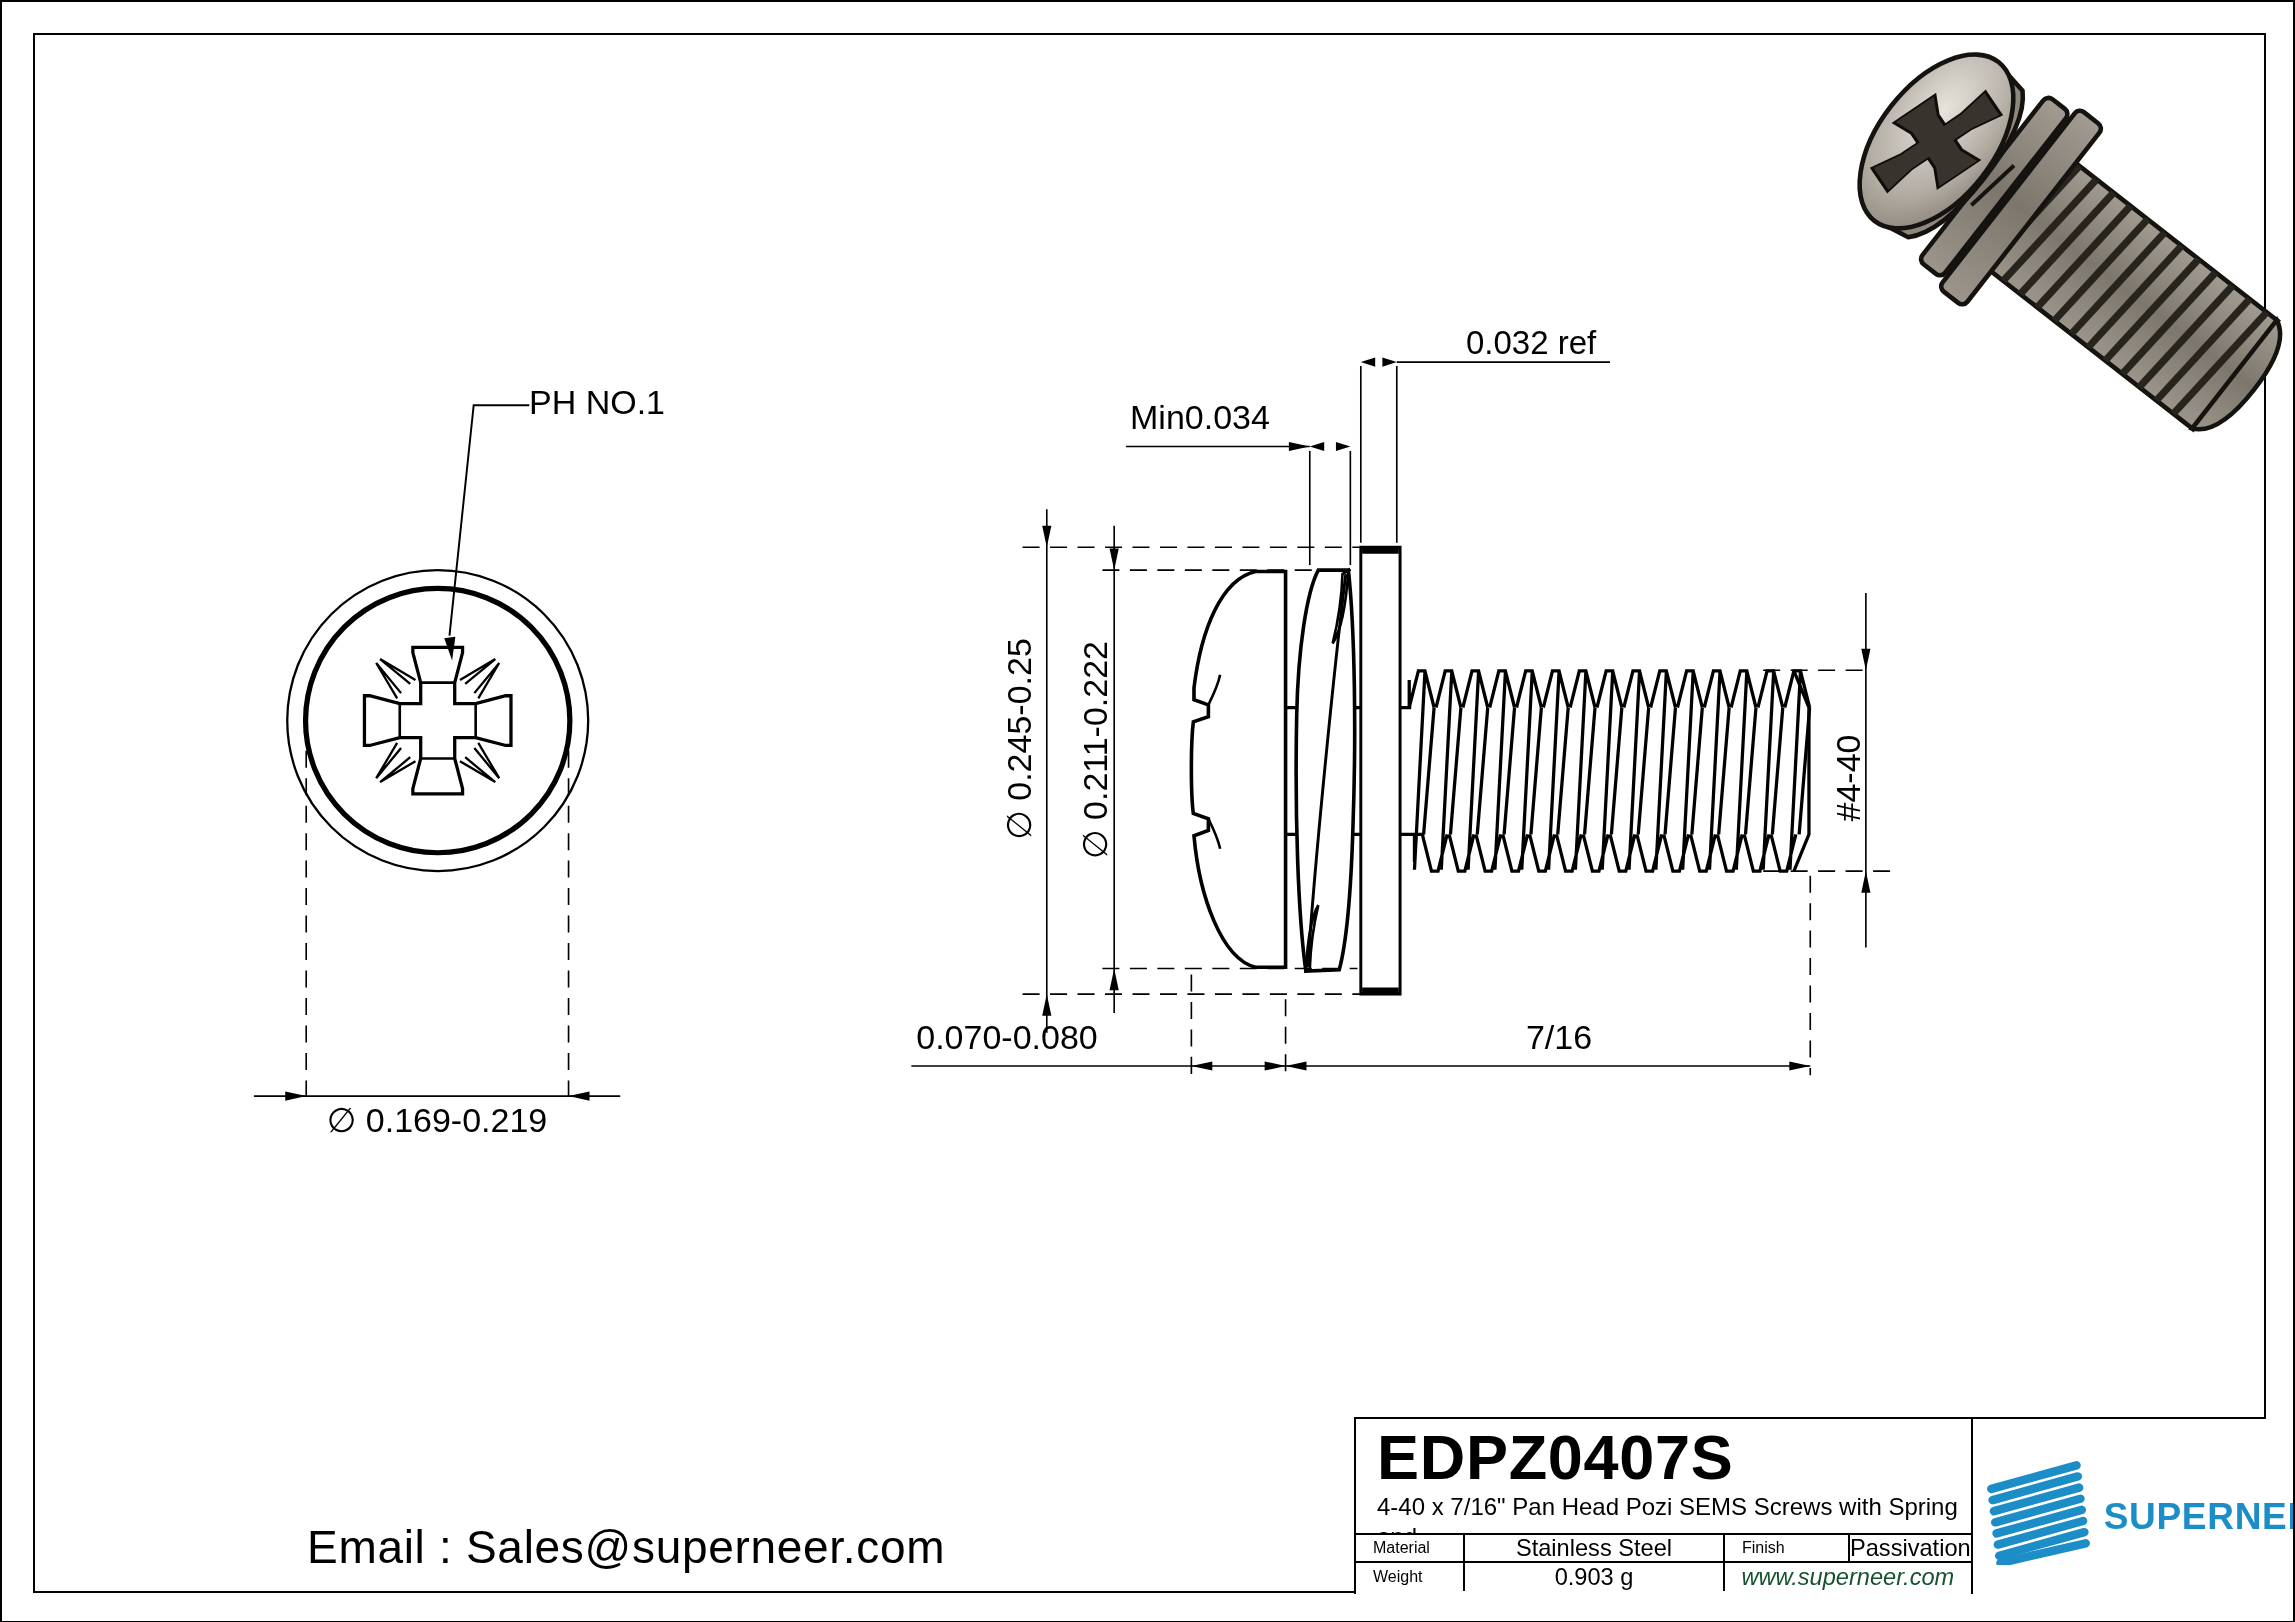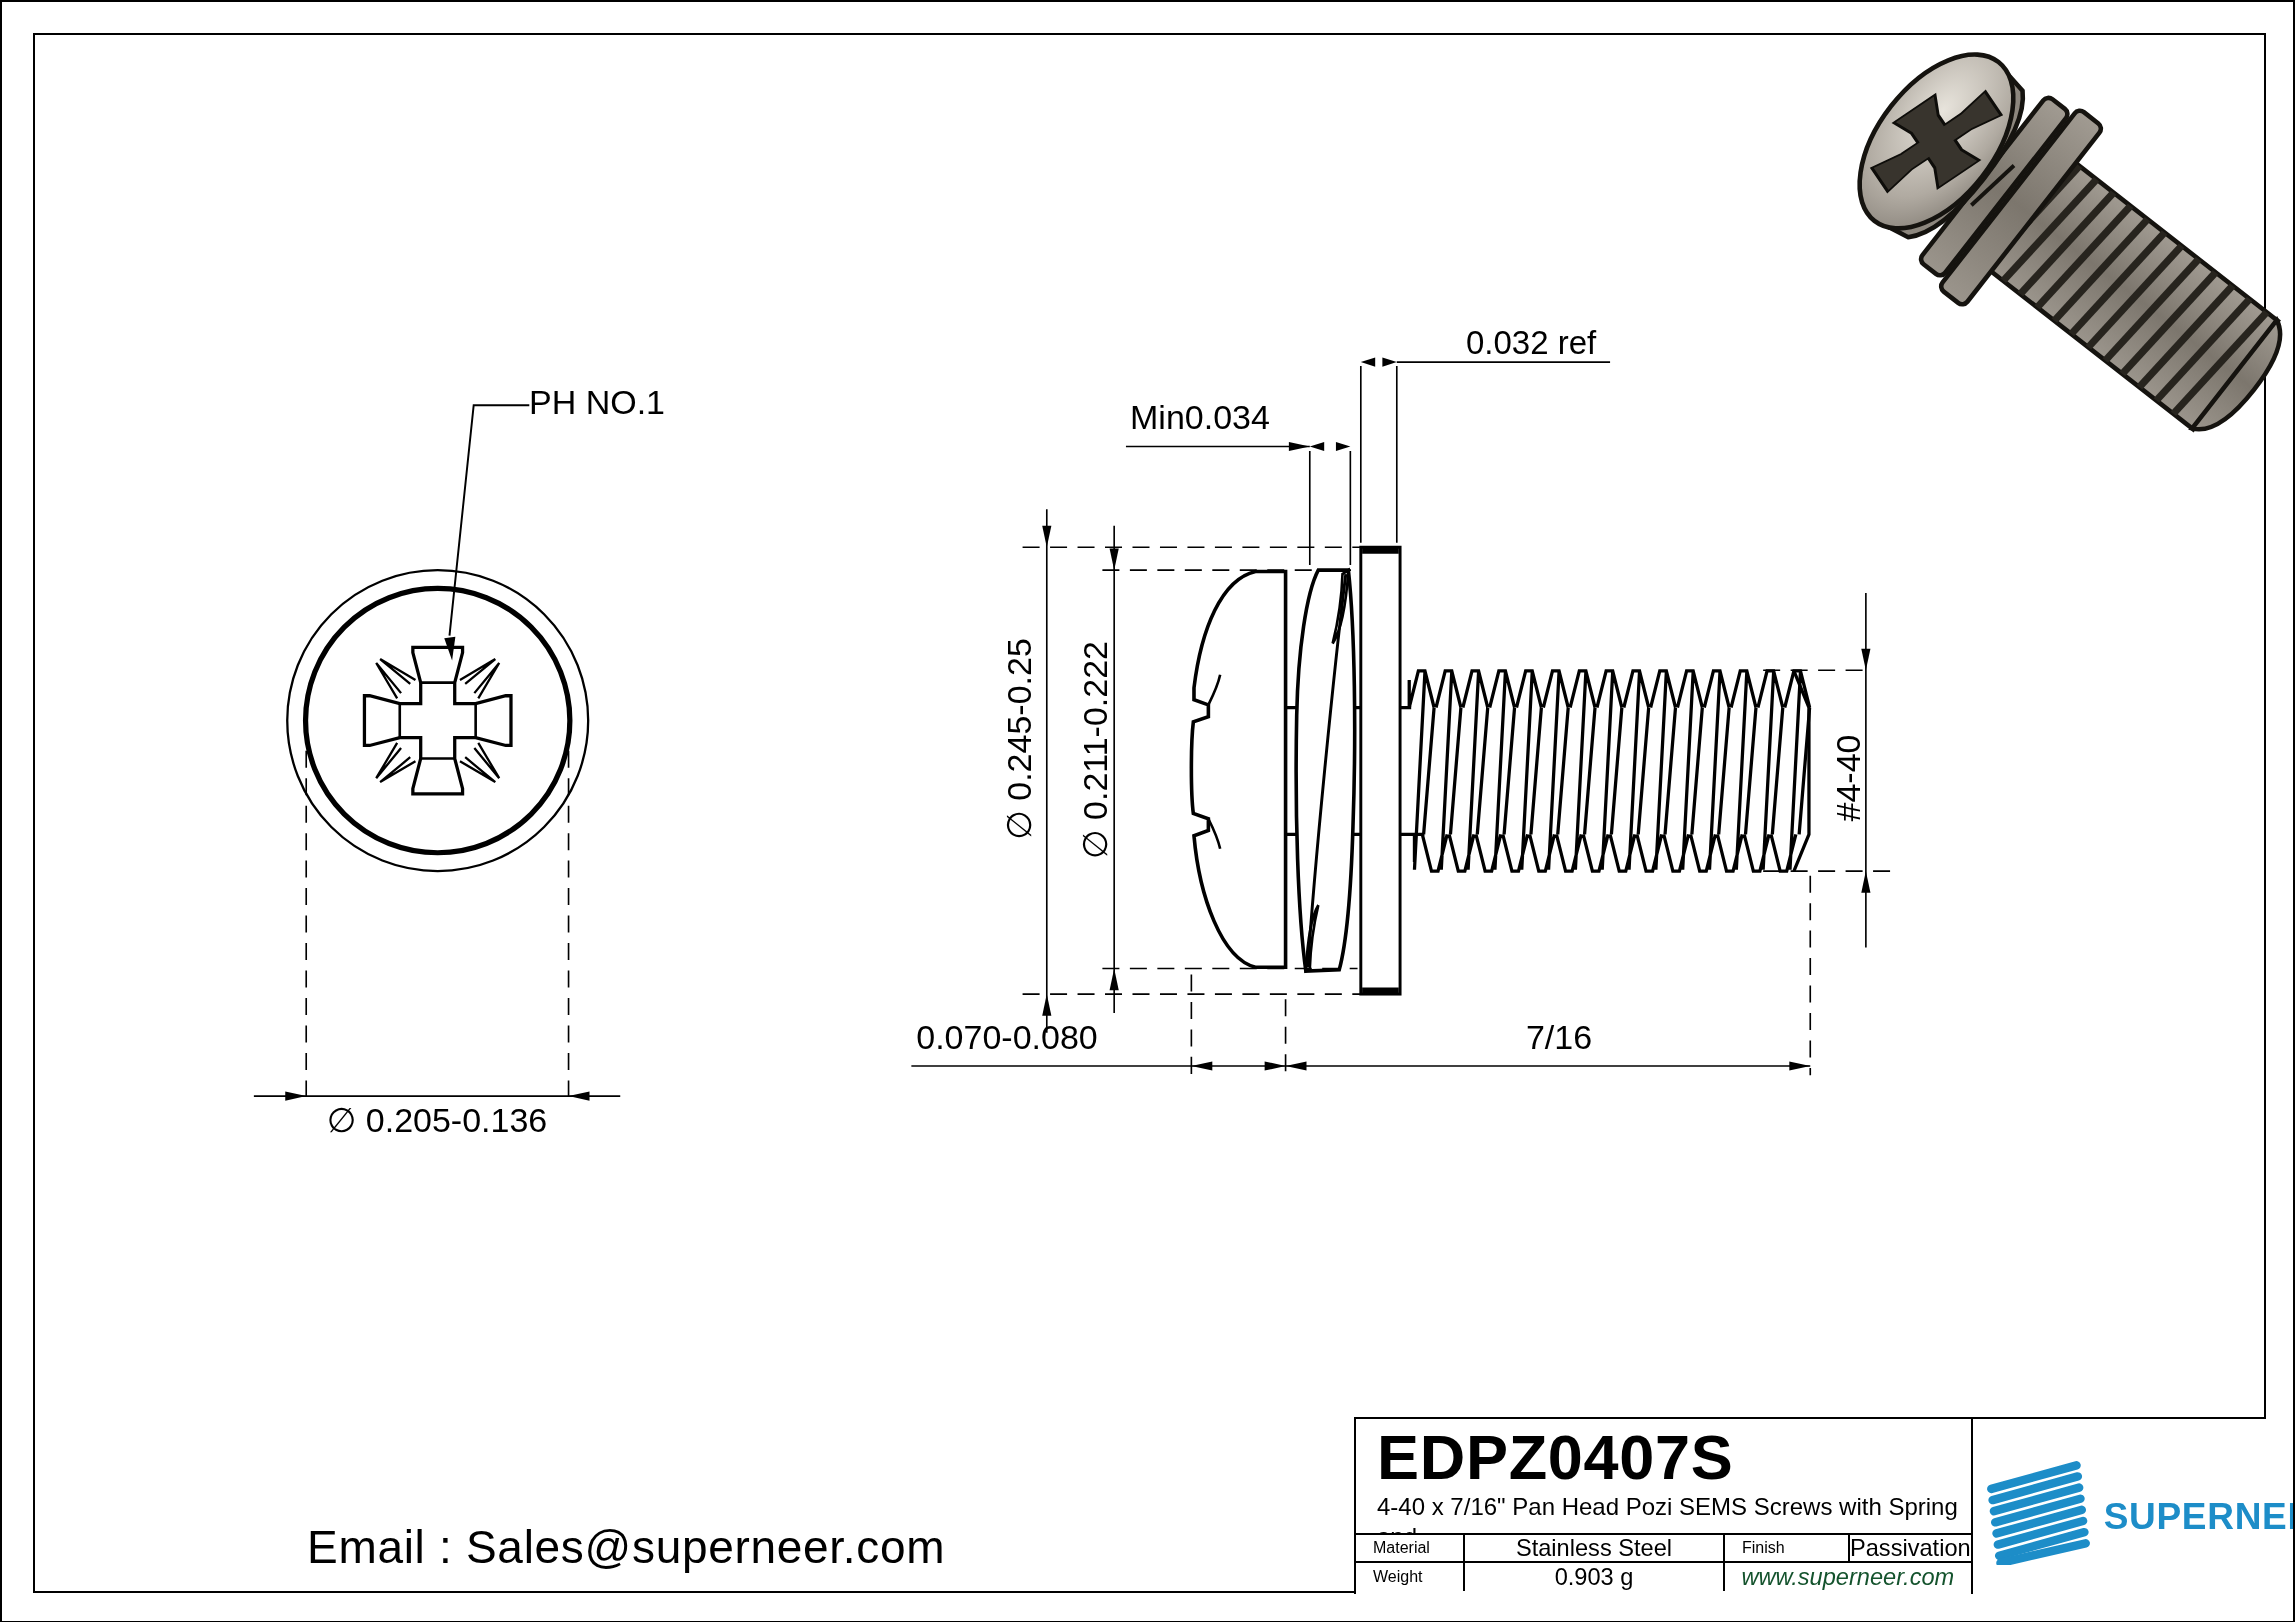--- a/index.html
+++ b/index.html
@@ -180,21 +180,21 @@
 
       <ellipse cx="-28" cy="0" rx="88" ry="154" fill="url(#dome)" stroke="#15130f" stroke-width="7"></ellipse>
 
       <g transform="translate(-28,0) rotate(18) scale(0.55,0.95)">
         <path d="M -26,-26 L -26,-58 L -40,-110 L 40,-110 L 26,-58 L 26,-26 L 58,-26 L 110,-40 L 110,40 L 58,26 L 26,26 L 26,58 L 40,110 L -40,110 L -26,58 L -26,26 L -58,26 L -110,40 L -110,-40 L -58,-26 Z" fill="#38342d" stroke="#0e0d0a" stroke-width="5"></path>
       </g>
     </g>
   </svg>
 
   <div class="lbl" style="left:527px;top:383px;">PH NO.1</div>
-  <div class="lbl center" style="left:435px;top:1101px;">∅ 0.205-0.136</div>
+  <div class="lbl center" style="left:435px;top:1101px;">∅ 0.169-0.219</div>
 
   <div class="lbl" style="left:1128px;top:398px;">Min0.034</div>
   <div class="lbl lbl-032" style="left:1464px;top:324px;">0.032 ref</div>
   <div class="lbl rot" style="left:1018px;top:737px;">∅ 0.245-0.25</div>
   <div class="lbl rot" style="left:1094px;top:748px;">∅ 0.211-0.222</div>
   <div class="lbl rot" style="left:1847px;top:776px;">#4-40</div>
   <div class="lbl center" style="left:1005px;top:1018px;">0.070-0.080</div>
   <div class="lbl center" style="left:1557px;top:1018px;">7/16</div>
 
   <div class="email">Email : Sales@superneer.com</div>

